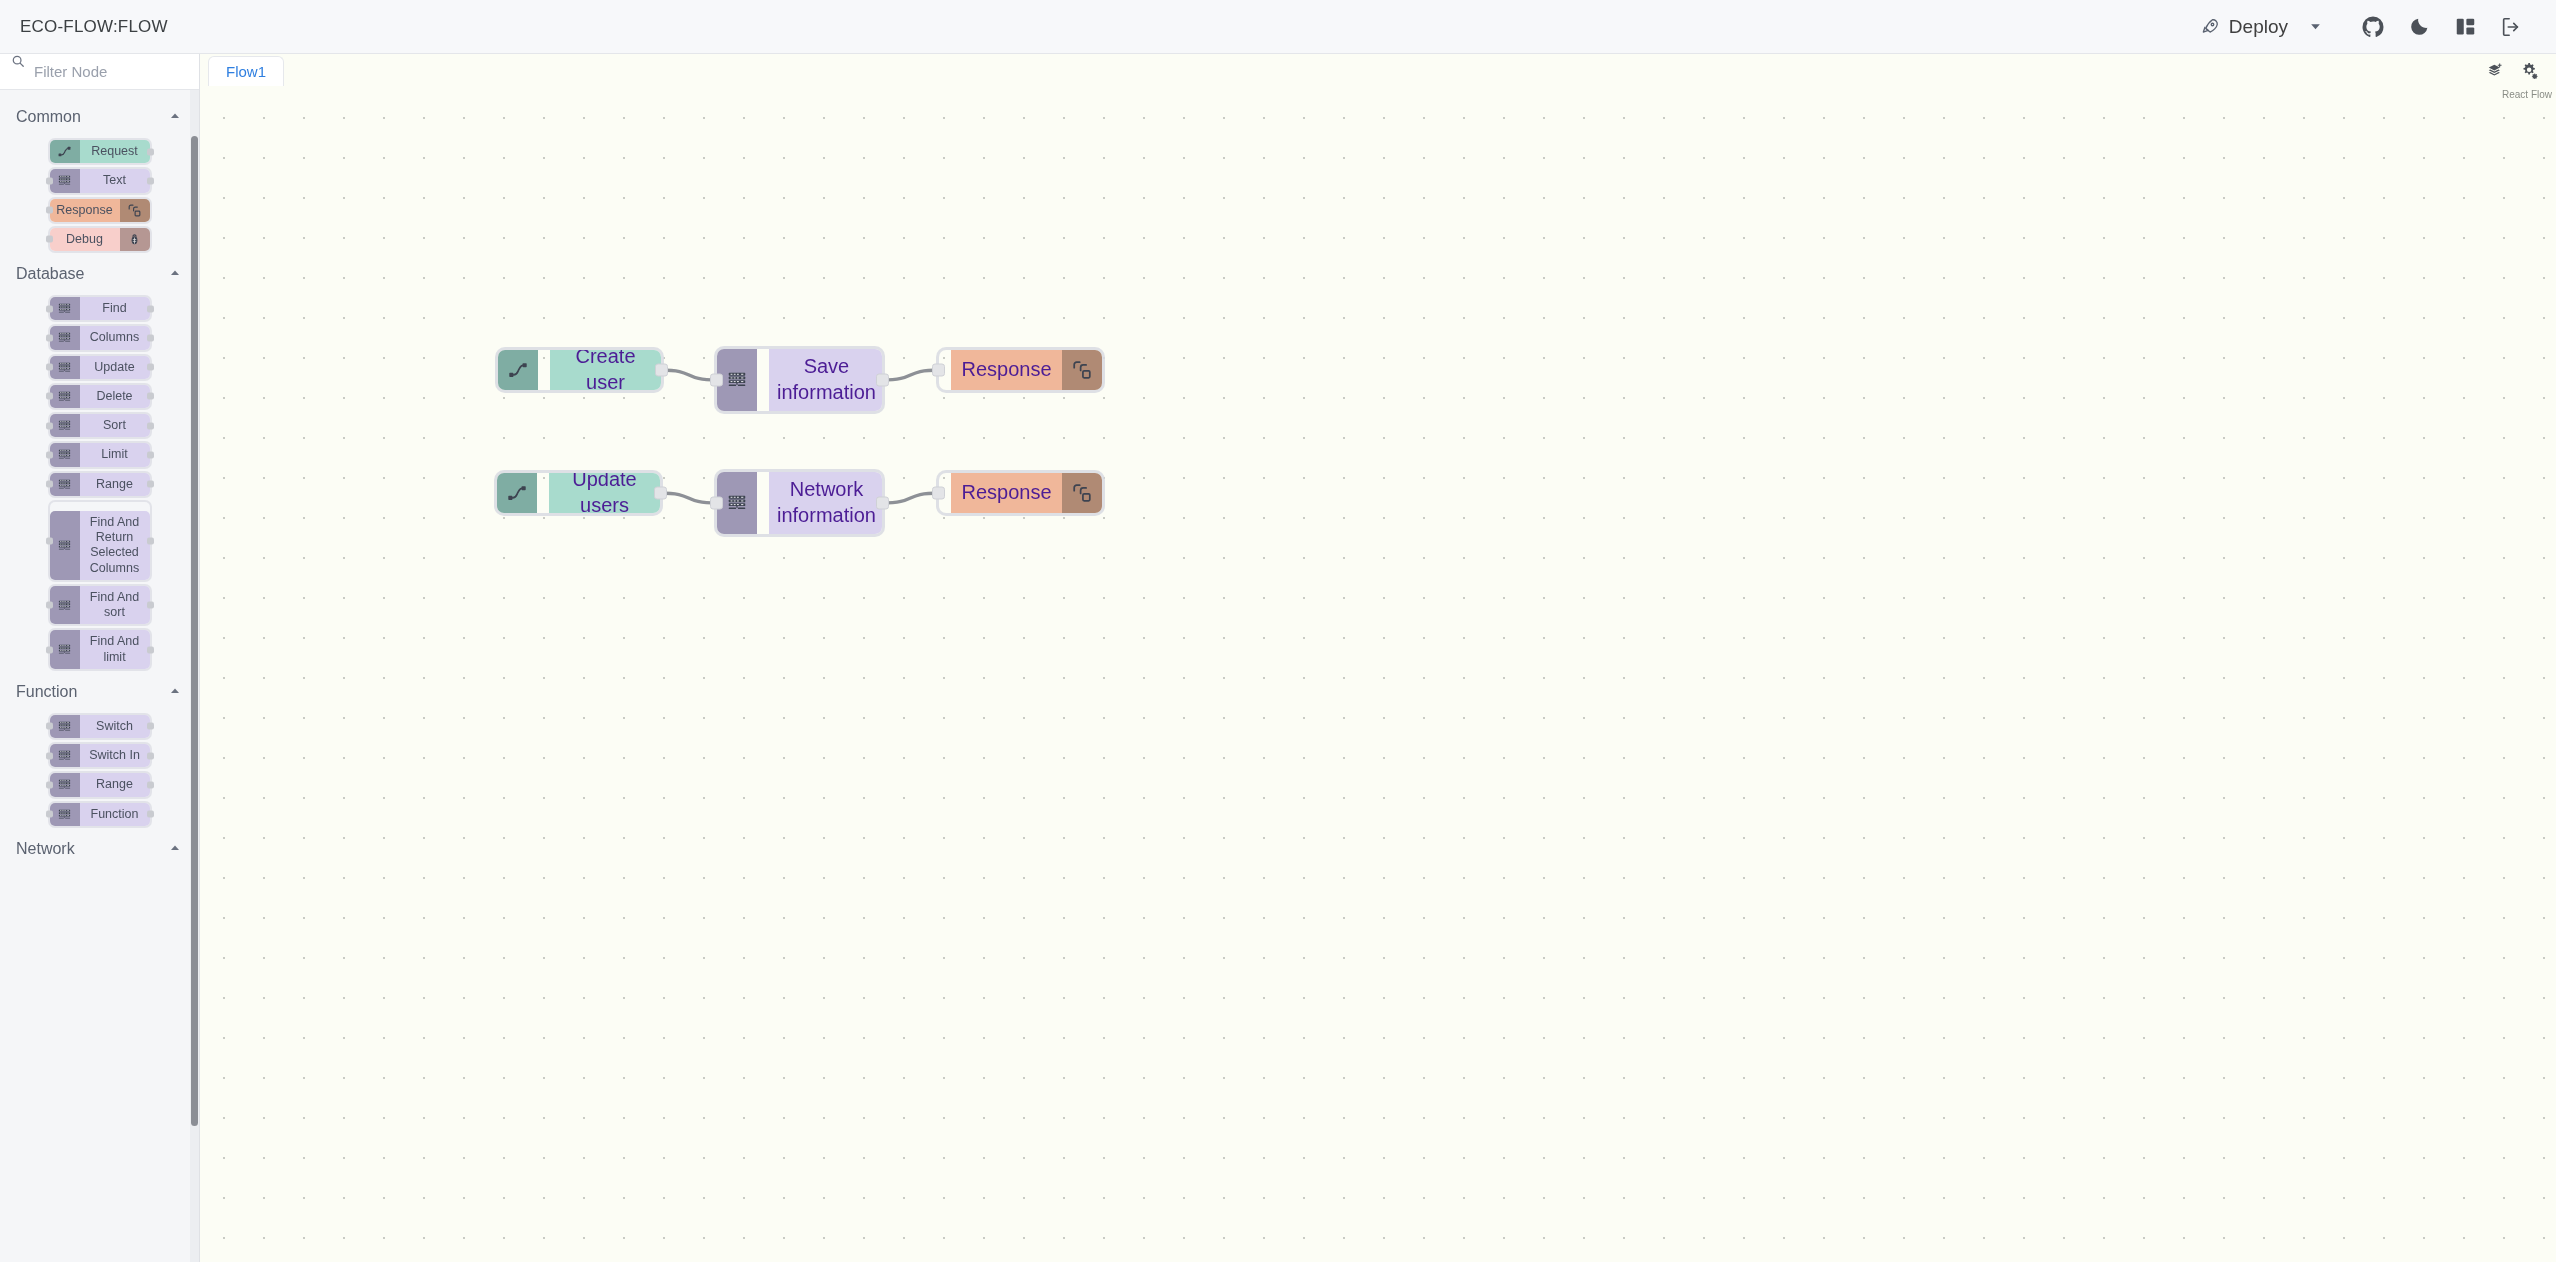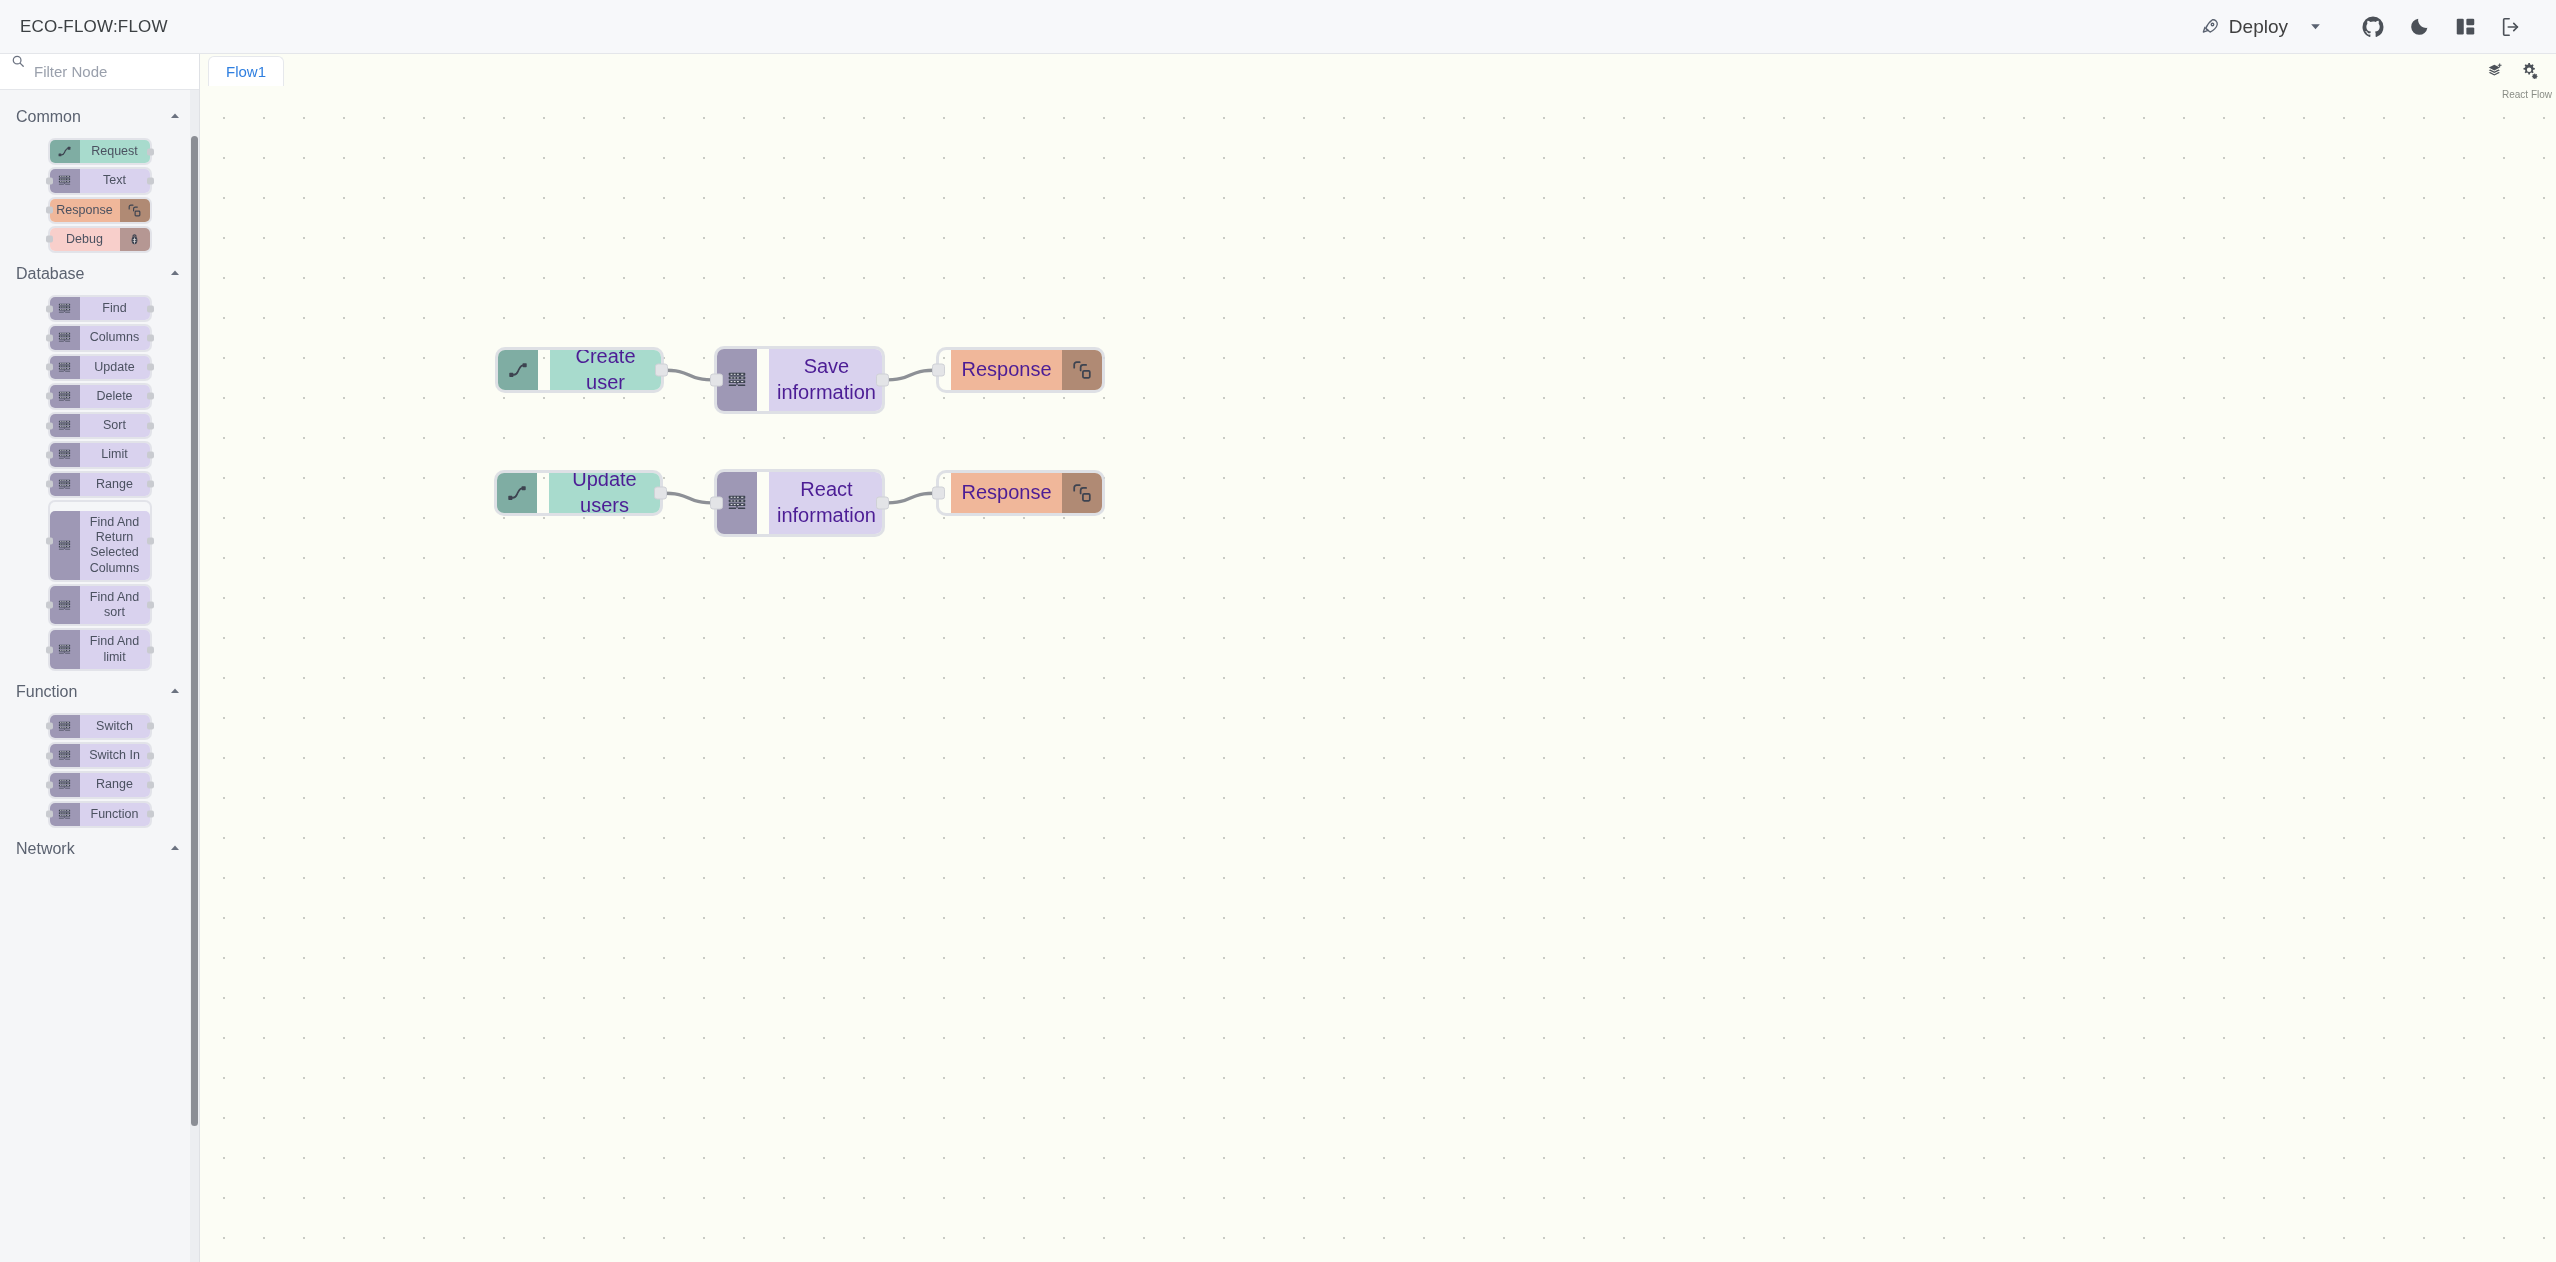--- a/index.html
+++ b/index.html
@@ -911,21 +911,21 @@
                   <rect x="3" y="12.2" width="18" height="3.1" rx=".7" fill="#3d4350"></rect>
                   <rect x="5" y="13.2" width="2" height="1.1" fill="#e8e8ec"></rect>
                   <rect x="8.5" y="13.2" width="2" height="1.1" fill="#e8e8ec"></rect>
                   <rect x="12" y="13.2" width="2" height="1.1" fill="#e8e8ec"></rect>
                   <rect x="16.5" y="13.2" width="2.4" height="1.1" fill="#e8e8ec"></rect>
                   <rect x="3" y="17" width="8" height="1.5" rx=".6" fill="#3d4350"></rect>
                   <rect x="13" y="17" width="8" height="1.5" rx=".6" fill="#3d4350"></rect>
                   <rect x="11" y="15.6" width="2" height="1.4" fill="#3d4350"></rect>
                 </svg>
               </div>
-              <div class="fn-label p-body">React information</div>
+              <div class="fn-label p-body">Network information</div>
             </div>
             <span class="fn-h left"></span>
             <span class="fn-h right"></span>
           </div>
           <div class="fnode" style="left: 739px; top: 387px; width: 163px; height: 40px;">
             <div class="fn-inner">
               <div class="fn-label o-body">Response</div>
               <div class="fn-icon o-icon">
                 <svg width="22" height="22" viewBox="0 0 24 24" fill="none" stroke="#3d4350" stroke-width="1.9" stroke-linecap="round" stroke-linejoin="round">
                   <path d="M9.5 3.5H6.2A2.7 2.7 0 0 0 3.5 6.2v3.3"></path>

